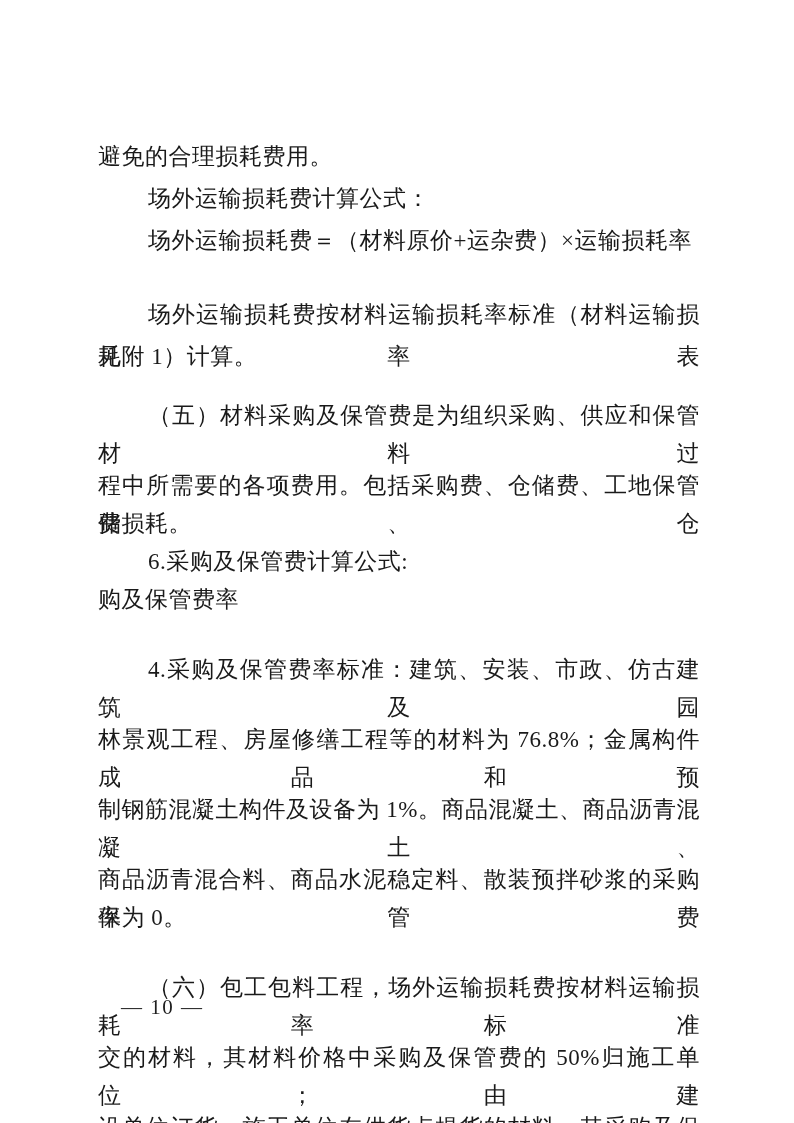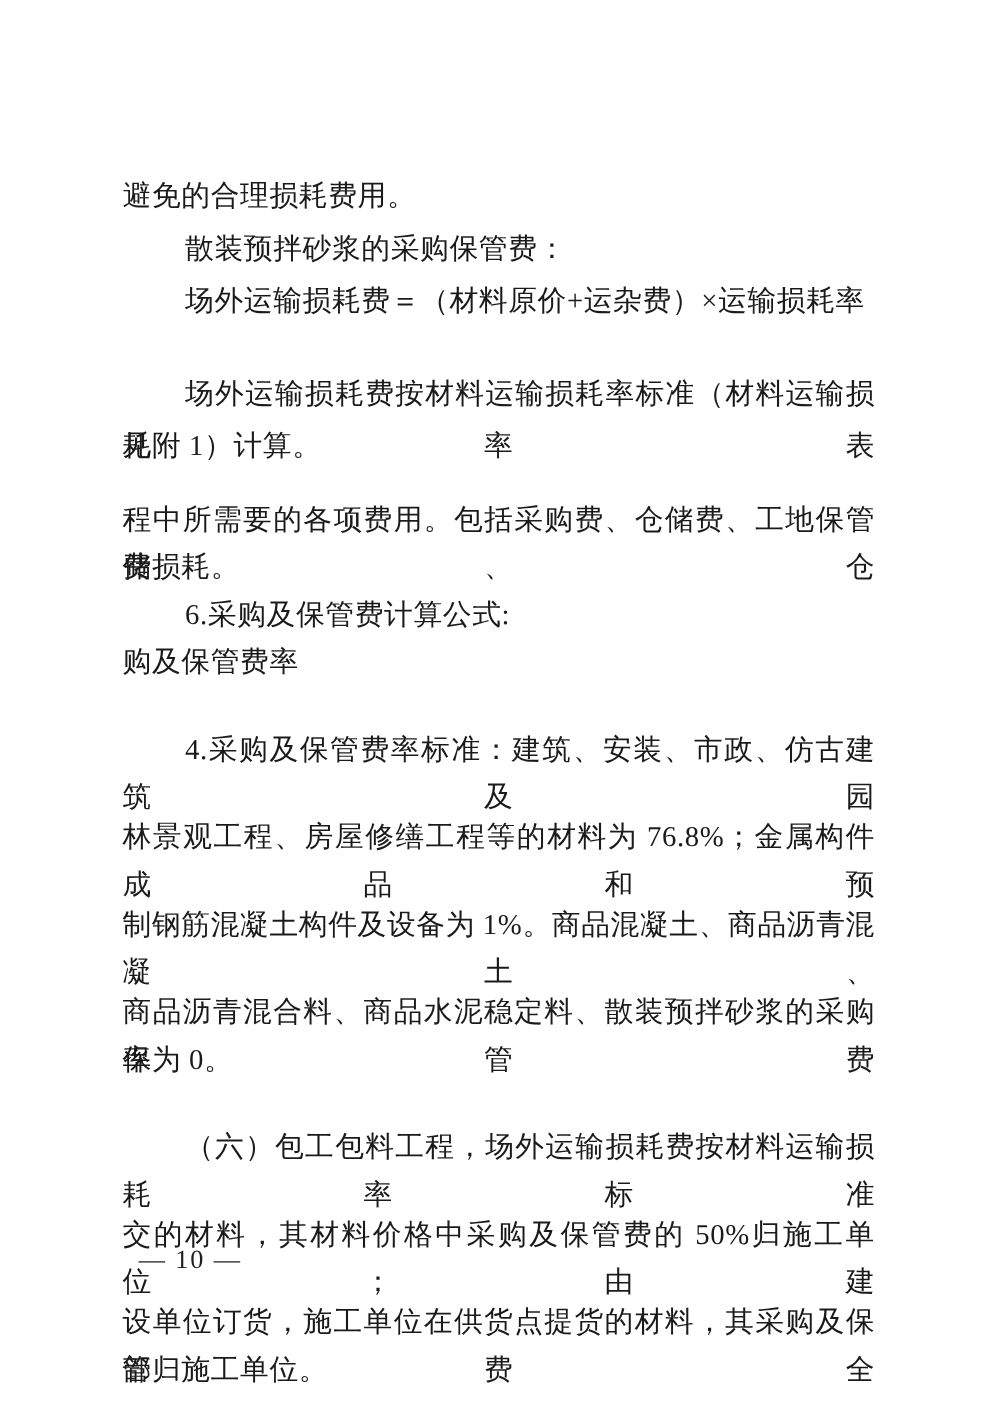--- a/index.html
+++ b/index.html
@@ -36,43 +36,44 @@
   .group-b .line { line-height: 38px; height: 38px; }
   .indent { text-indent: 50px; }
   .justify {
     text-align: justify;
     text-align-last: justify;
     text-justify: inter-character;
     margin-top: 32px;
   }
   .footer {
     position: absolute;
-    left: 111px;
+    left: 121px;
     top: 995px;
     font-size: 21px;
     letter-spacing: 1.5px;
     color: #1f1f1f;
   }
 </style>
 </head>
 <body>
 
 <div class="page">
 
   <div class="content">
 
     <div class="group-a">
       <div class="line">避免的合理损耗费用。</div>
-      <div class="line indent">散装预拌砂浆的采购保管费：</div>
+      <div class="line indent">场外运输损耗费计算公式：</div>
       <div class="line indent">场外运输损耗费＝（材料原价+运杂费）×运输损耗率</div>
       <div class="line indent justify">场外运输损耗费按材料运输损耗率标准（材料运输损耗率表</div>
       <div class="line">见附 1）计算。</div>
     </div>
 
     <div class="group-b">
+      <div class="line indent justify">（五）材料采购及保管费是为组织采购、供应和保管材料过</div>
       <div class="line justify">程中所需要的各项费用。包括采购费、仓储费、工地保管费、仓</div>
       <div class="line">储损耗。</div>
       <div class="line indent">6.采购及保管费计算公式:</div>
       <div class="line">购及保管费率</div>
       <div class="line indent justify">4.采购及保管费率标准：建筑、安装、市政、仿古建筑及园</div>
       <div class="line justify">林景观工程、房屋修缮工程等的材料为 76.8%；金属构件成品和预</div>
       <div class="line justify">制钢筋混凝土构件及设备为 1%。商品混凝土、商品沥青混凝土、</div>
       <div class="line justify">商品沥青混合料、商品水泥稳定料、散装预拌砂浆的采购保管费</div>
       <div class="line">率为 0。</div>
       <div class="line indent justify">（六）包工包料工程，场外运输损耗费按材料运输损耗率标准</div>

